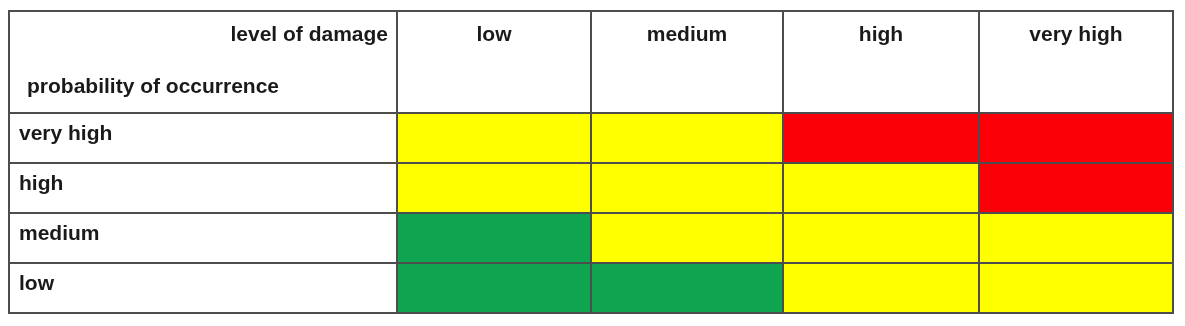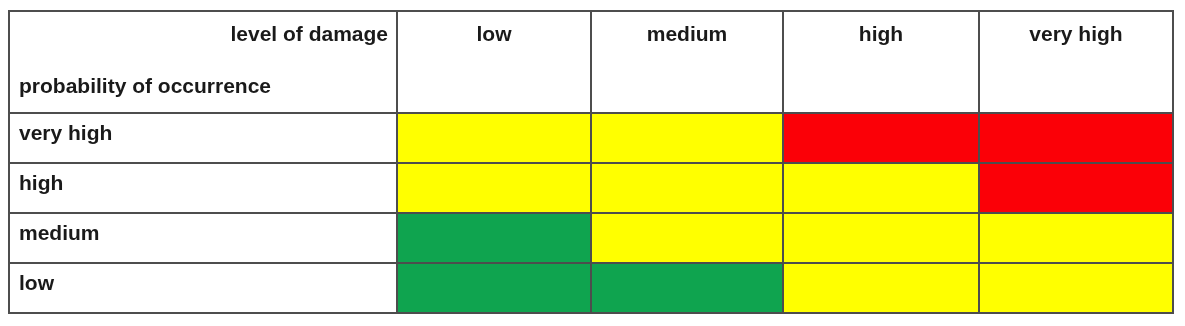--- a/index.html
+++ b/index.html
@@ -57,21 +57,21 @@
   }
   .corner-damage {
     position: absolute;
     top: 10px;
     right: 8px;
     text-align: right;
     white-space: nowrap;
   }
   .corner-prob {
     position: absolute;
-    left: 9px;
+    left: 17px;
     top: 62px;
     text-align: left;
     white-space: nowrap;
   }
 
   td.col-head {
     text-align: center;
     vertical-align: top;
   }
   td.col-head .head-label {

